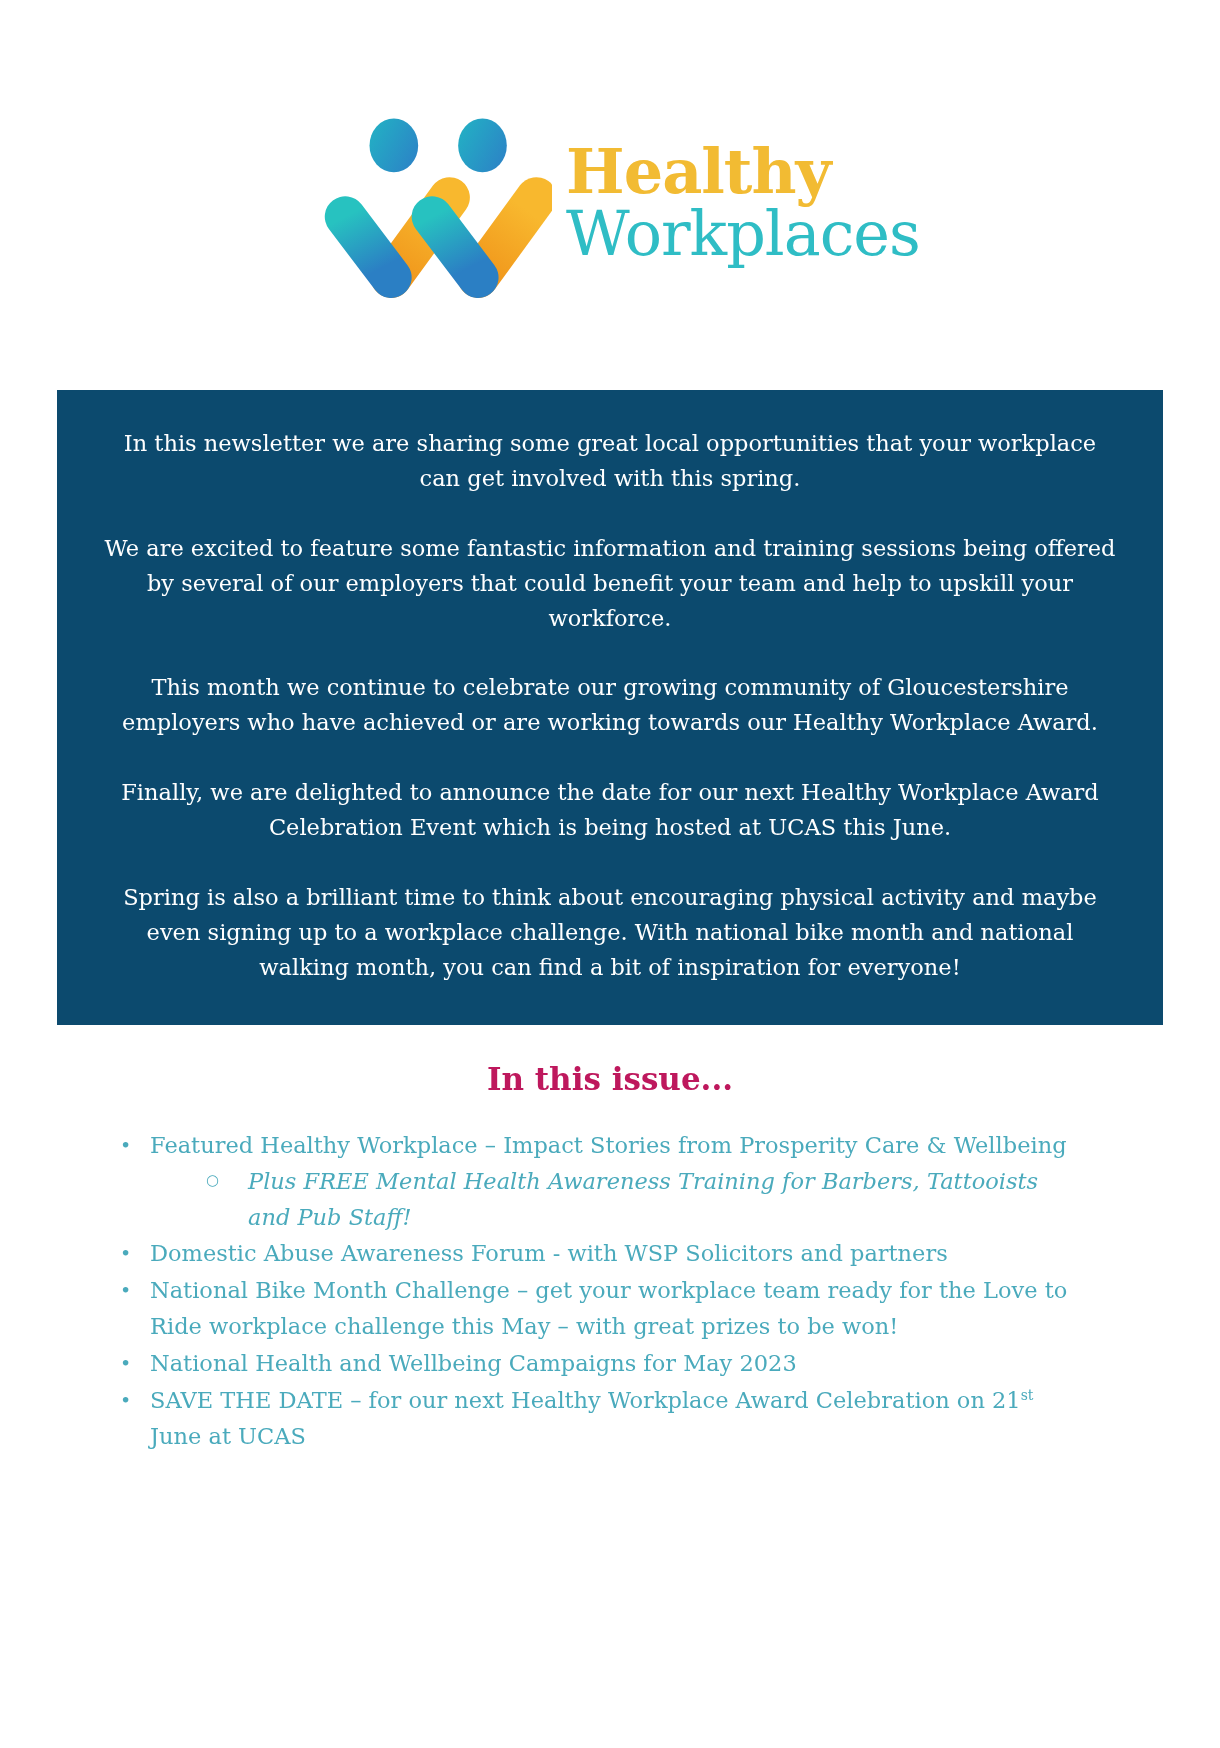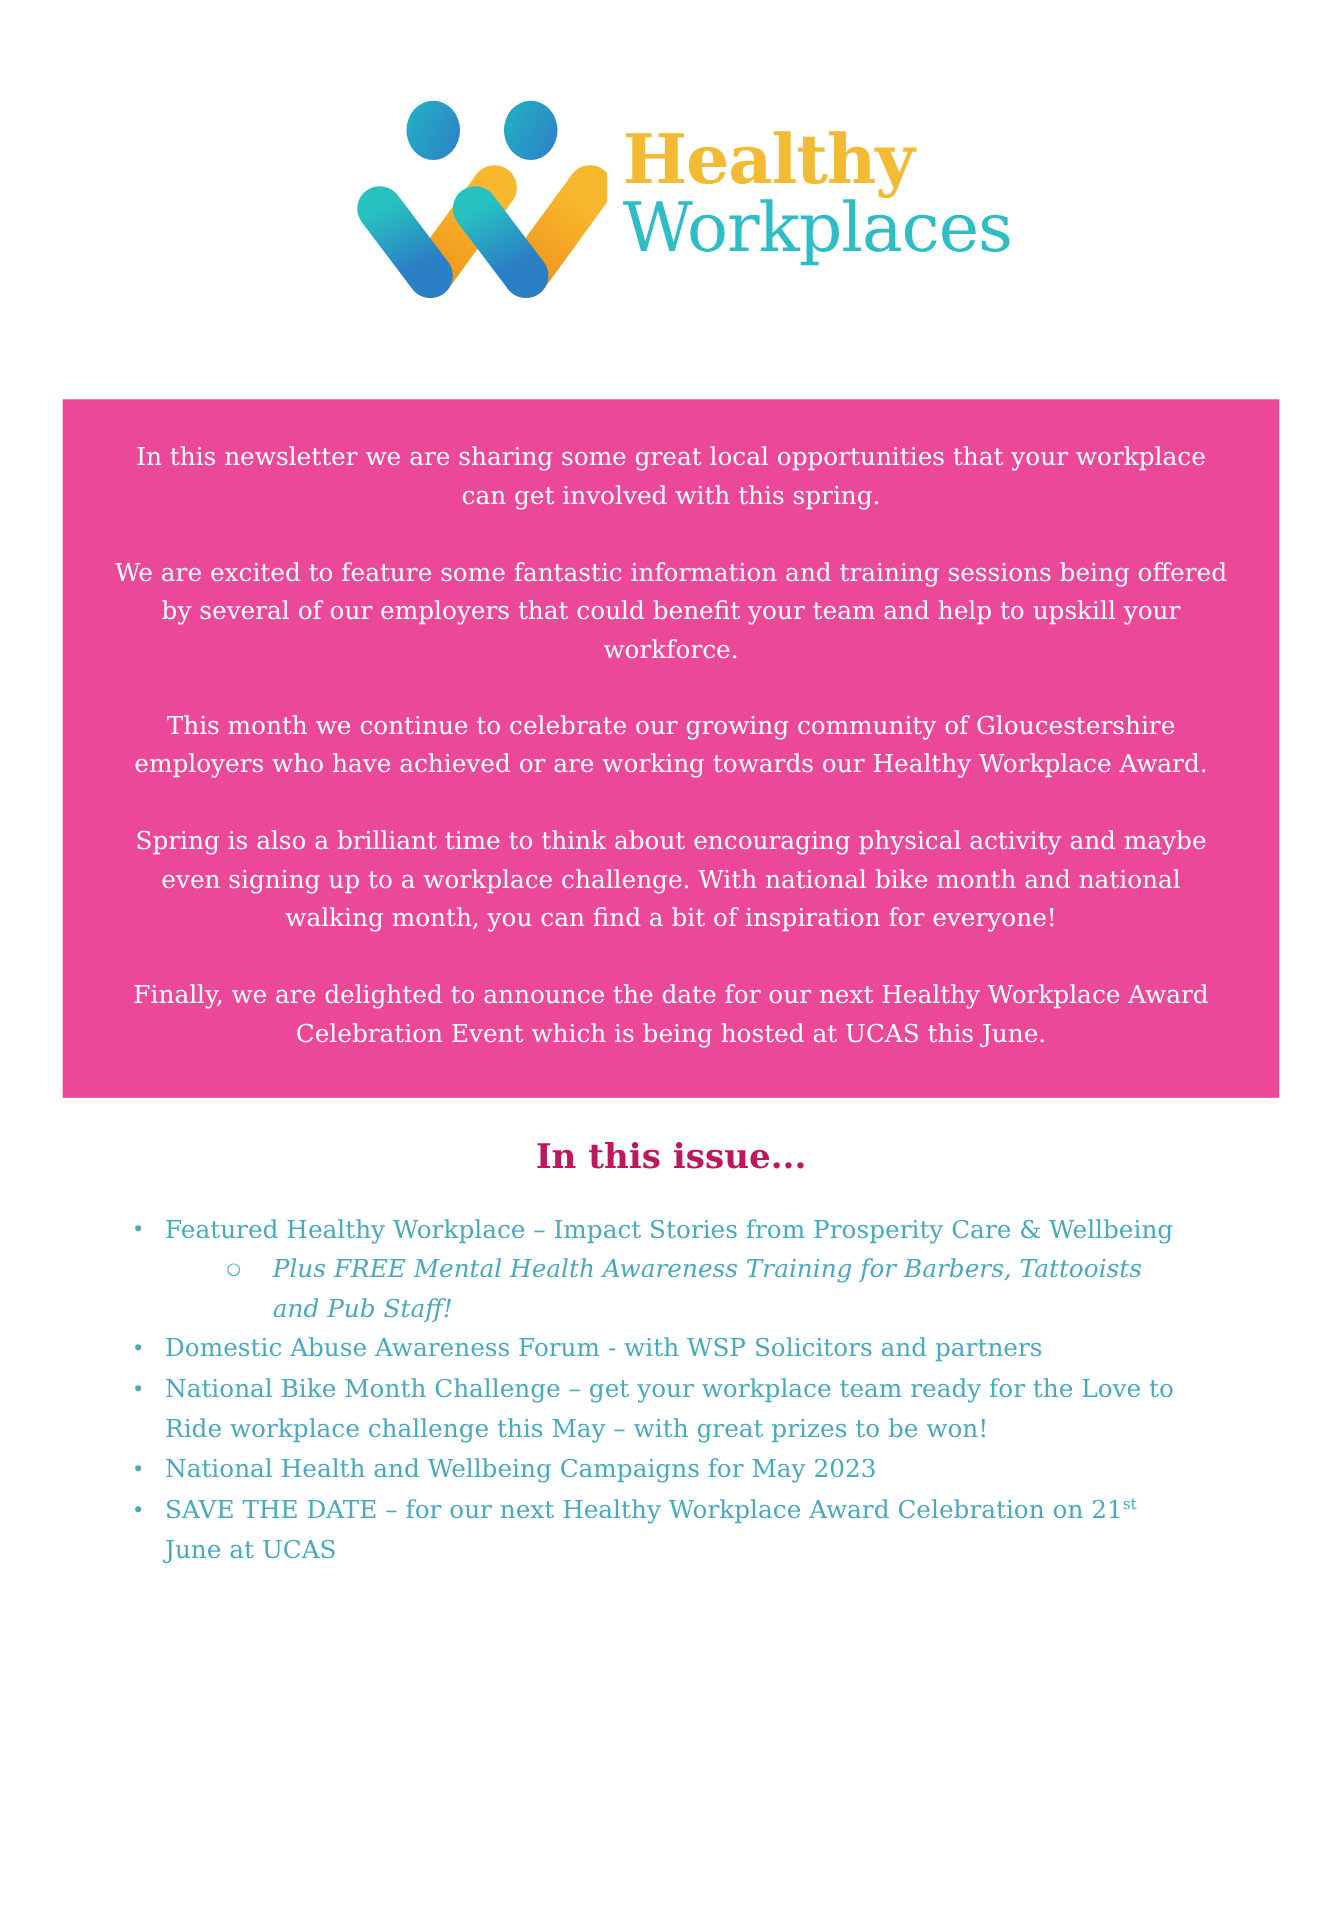--- a/index.html
+++ b/index.html
@@ -11,21 +11,21 @@
     position: relative;
     overflow: hidden;
   }
   .page { width: 100%; height: 100%; }
 
   
   .logo {
     display: flex;
     justify-content: center;
     align-items: flex-start;
-    padding-top: 75px;
+    padding-top: 102px;
   }
   .logo-icon { width: 252px; height: 212px; flex: 0 0 auto; }
   .logo-text { padding-top: 40px; margin-left: 14px; }
   .logo-line1 {
     font-size: 62px;
     font-weight: bold;
     color: #f2bb33;
     line-height: 0.98;
     letter-spacing: -1px;
   }
@@ -55,21 +55,21 @@
     line-height: 1.18;
     font-weight: bold;
     color: #1d1d1b;
     letter-spacing: -0.5px;
   }
 
   
   .intro-box {
     margin: 76px auto 0 auto;
     width: 1106px;
-    background: #ec4899;
+    background: #0c4a6e;
     color: #ffffff;
     text-align: center;
     padding: 36px 46px 40px 46px;
   }
   .intro-box p {
     font-size: 22.5px;
     line-height: 1.55;
   }
   .intro-box p + p { margin-top: 35px; }
 
@@ -154,22 +154,22 @@
       <div class="logo-line1">Healthy</div>
       <div class="logo-line2">Workplaces</div>
     </div>
   </div>
 
 
   <div class="intro-box">
     <p>In this newsletter we are sharing some great local opportunities that your workplace can get involved with this spring.</p>
     <p>We are excited to feature some fantastic information and training sessions being offered by several of our employers that could benefit your team and help to upskill your workforce.</p>
     <p>This month we continue to celebrate our growing community of Gloucestershire employers who have achieved or are working towards our Healthy Workplace Award.</p>
+    <p>Finally, we are delighted to announce the date for our next Healthy Workplace Award Celebration Event which is being hosted at UCAS this June.</p>
     <p>Spring is also a brilliant time to think about encouraging physical activity and maybe even signing up to a workplace challenge. With national bike month and national walking month, you can find a bit of inspiration for everyone!</p>
-    <p>Finally, we are delighted to announce the date for our next Healthy Workplace Award Celebration Event which is being hosted at UCAS this June.</p>
   </div>
 
   <h2 class="issue-heading">In this issue...</h2>
 
   <div class="issue-list">
 
     <div class="issue-item">
       <span class="marker">•</span>
       <span class="item-text">Featured Healthy Workplace – Impact Stories from Prosperity Care &amp; Wellbeing</span>
     </div>

